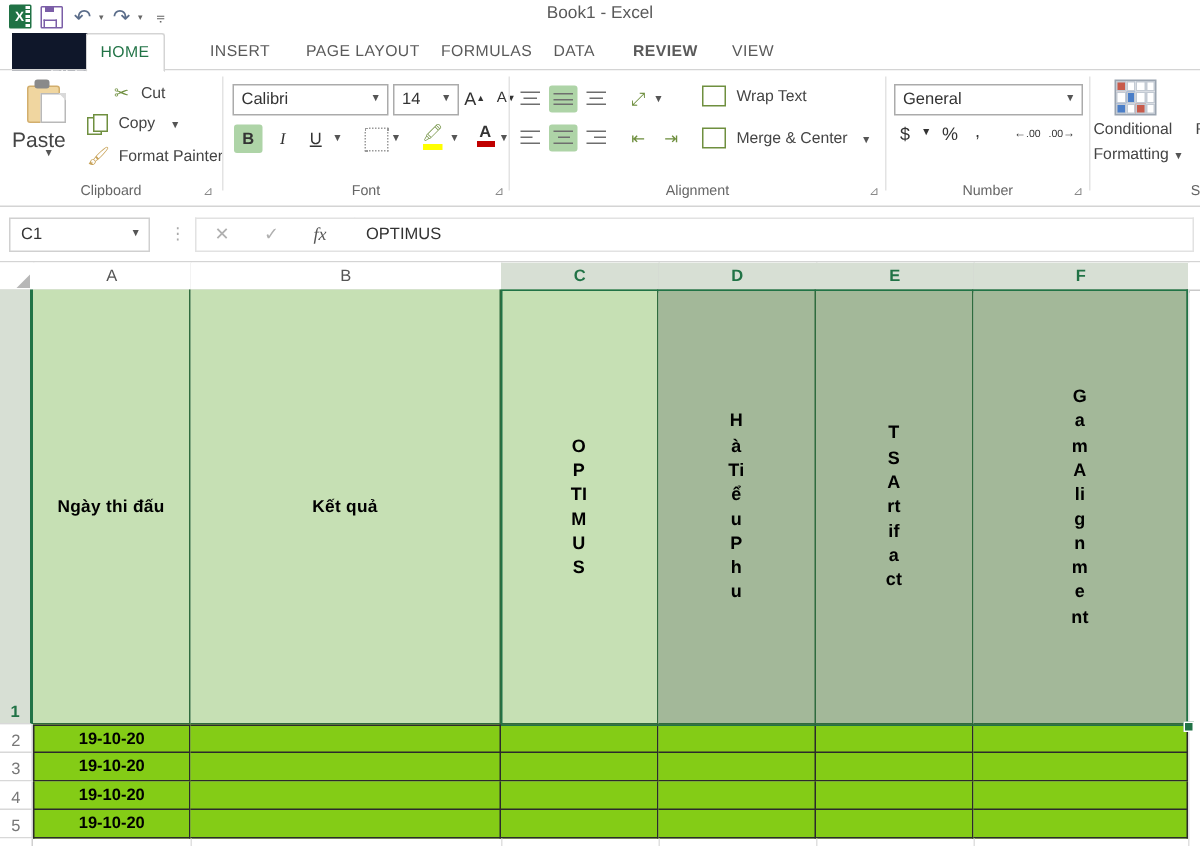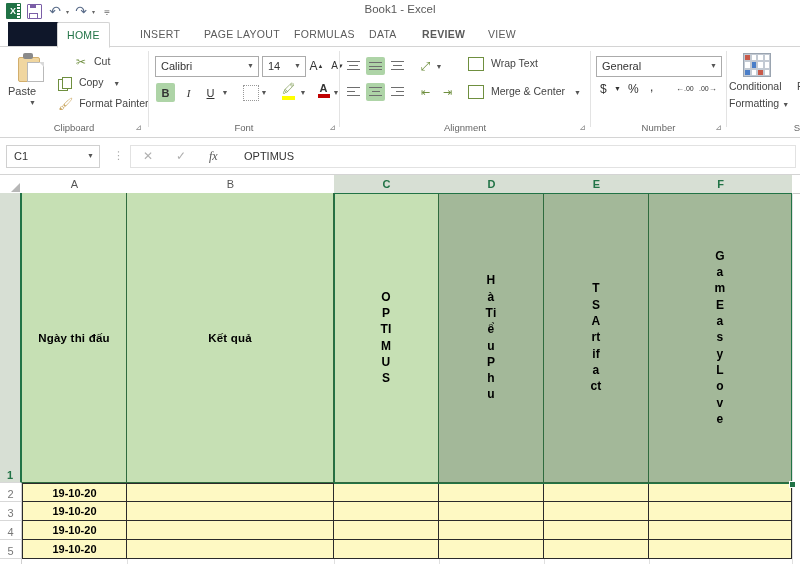--- a/index.html
+++ b/index.html
@@ -46,21 +46,21 @@
 
   .btn{position:absolute;font-size:10.5px;color:#444;white-space:nowrap;}
   .icon{display:inline-block;vertical-align:middle;}
 
   
   .paste-ico{position:absolute;left:18px;top:6px;width:26px;height:28px;}
   .clip-body{position:absolute;left:0;top:4px;width:20px;height:23px;background:#f0d6a0;border:1px solid #d2ae6d;border-radius:2px;}
   .clip-top{position:absolute;left:5px;top:0px;width:10px;height:6px;background:#8a8a8a;border-radius:2px;}
   .clip-page{position:absolute;left:9px;top:9px;width:15px;height:18px;background:#fff;border:1px solid #b9b9b9;}
   .clip-page::after{content:"";position:absolute;right:-1px;top:-1px;border-width:0 5px 5px 0;border-style:solid;border-color:transparent #d9d9d9 transparent transparent;}
-  .paste-lbl{position:absolute;left:8px;top:38px;font-size:11px;color:#444;}
+  .paste-lbl{position:absolute;left:8px;top:38px;font-size:14px;color:#444;}
   .paste-car{position:absolute;left:29px;top:52px;font-size:7px;color:#555;}
 
   .scissors{color:#6f8f3f;font-size:12px;}
   .copy-ico{position:absolute;width:13px;height:12px;}
   .copy-ico i{position:absolute;display:block;width:8px;height:10px;border:1.2px solid #6f8f3f;background:#fff;}
   .copy-ico i:first-child{left:0;top:2px;}
   .copy-ico i:last-child{left:4px;top:0;}
   .brush{color:#c8a35a;font-size:12px;}
 
   
@@ -124,21 +124,21 @@
       display:flex;align-items:flex-end;justify-content:center;padding-bottom:1px;box-sizing:border-box;}
   .rh.sel{background:#d7dfd4;color:#217346;font-weight:bold;border-right:2px solid #217346;}
 
   .cells{position:absolute;left:22px;top:18px;right:0;bottom:0;}
   .cell{position:absolute;box-sizing:border-box;font-size:11px;color:#000;
         display:flex;align-items:center;justify-content:center;}
   .hdrcell{border-right:1px solid #2f6b3e;border-bottom:1px solid #2f6b3e;font-weight:bold;
         font-size:11.5px;letter-spacing:.2px;}
   .vstack{writing-mode:horizontal-tb;font-weight:bold;font-size:12px;line-height:16.3px;
         text-align:center;word-break:break-all;width:1em;}
-  .datacell{border-right:1.4px solid #2b2b2b;border-bottom:1.4px solid #2b2b2b;background:#fef9c3;}
+  .datacell{border-right:1.4px solid #2b2b2b;border-bottom:1.4px solid #2b2b2b;background:#84cc16;}
   .datacell.first{border-left:1.4px solid #2b2b2b;}
   .datacell.topline{border-top:1.4px solid #2b2b2b;}
   .gridline-v{position:absolute;width:1px;background:#e0e0e0;}
 
   .selrect{position:absolute;border:1.6px solid #217346;box-sizing:border-box;pointer-events:none;}
   .selhandle{position:absolute;width:5px;height:5px;background:#217346;border:1px solid #fff;box-sizing:content-box;}
 </style>
 </head>
 <body>
 
@@ -434,21 +434,21 @@
 
       <div class="cell hdrcell" style="left:417px;top:0;width:105px;height:290px;background:#a3b899;">
         <span class="vstack">Hà Tiểu Phu</span>
       </div>
 
       <div class="cell hdrcell" style="left:522px;top:0;width:105px;height:290px;background:#a3b899;">
         <span class="vstack">TS Artifact</span>
       </div>
 
       <div class="cell hdrcell" style="left:627px;top:0;width:143px;height:290px;background:#a3b899;">
-        <span class="vstack">Gam EasyLove</span>
+        <span class="vstack">Gam Alignment</span>
       </div>
 
       <div class="cell datacell first topline" style="left:0;top:290px;width:105px;height:19px;font-weight:bold;font-size:11px;">19-10-20</div>
       <div class="cell datacell topline" style="left:105px;top:290px;width:207px;height:19px;"></div>
       <div class="cell datacell topline" style="left:312px;top:290px;width:105px;height:19px;"></div>
       <div class="cell datacell topline" style="left:417px;top:290px;width:105px;height:19px;"></div>
       <div class="cell datacell topline" style="left:522px;top:290px;width:105px;height:19px;"></div>
       <div class="cell datacell topline" style="left:627px;top:290px;width:143px;height:19px;"></div>
 
       <div class="cell datacell first" style="left:0;top:309px;width:105px;height:19px;font-weight:bold;font-size:11px;">19-10-20</div>

